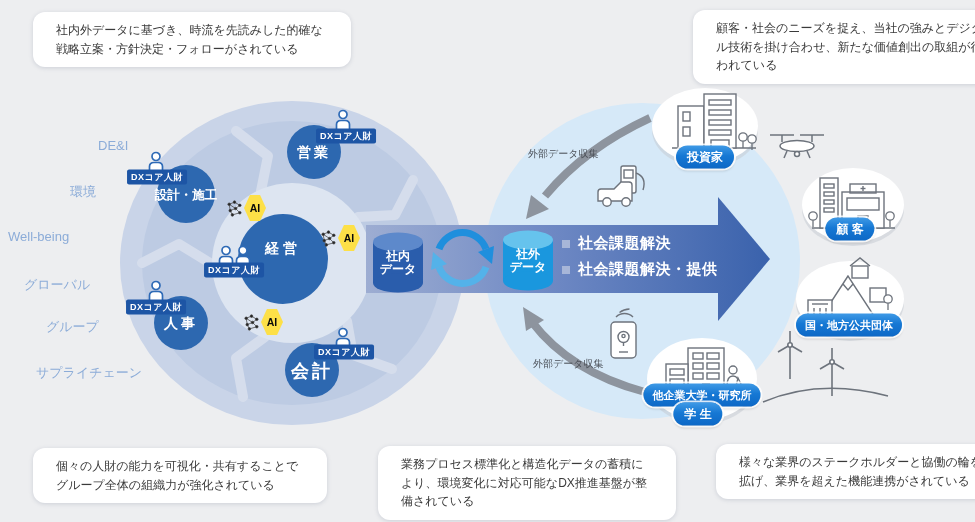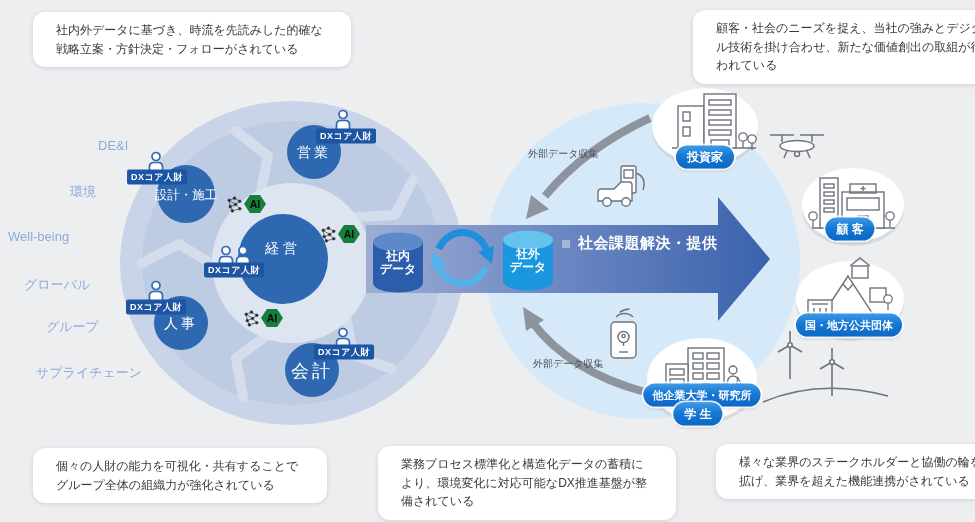--- a/index.html
+++ b/index.html
@@ -6,31 +6,31 @@
   body{font-family:"Liberation Sans","DejaVu Sans",sans-serif;background:#e4e6e9;}
   #stage{position:relative;width:975px;height:522px;background:#edeef0;overflow:hidden;margin:0 auto;}
   svg{display:block;}
   .callout{
     position:absolute;background:#ffffff;border-radius:12px;
     padding:9px 23px;font-size:12px;line-height:1.55;color:#3a3a3a;
     box-shadow:0 1px 4px rgba(120,130,150,.28);
   }
   .theme-label{position:absolute;color:#8cacd8;font-size:13px;white-space:nowrap;}
   .dept-label{
-    position:absolute;color:#ffffff;font-weight:normal;white-space:nowrap;
+    position:absolute;color:#ffffff;font-weight:bold;white-space:nowrap;
     transform:translate(-50%,-50%);text-align:center;
   }
   .badge{
     position:absolute;background:#1d55a5;color:#fff;font-size:9px;font-weight:bold;
     padding:1px 4px;border-radius:2px;white-space:nowrap;transform:translate(-50%,-50%);
     letter-spacing:.5px;
   }
   .ai-badge{position:absolute;display:flex;align-items:center;gap:1px;}
   .ai-hex{
-    width:22px;height:18px;background:#15803d;color:#0a0a0a;font-size:10.5px;font-weight:900;
+    width:22px;height:26px;background:#fde047;color:#0a0a0a;font-size:10.5px;font-weight:900;
     display:flex;align-items:center;justify-content:center;
     clip-path:polygon(27% 0%,73% 0%,100% 50%,73% 100%,27% 100%,0% 50%);
   }
   .cyl-label{
     position:absolute;color:#fff;font-weight:bold;font-size:12px;line-height:1.1;
     text-align:center;transform:translate(-50%,-50%);white-space:nowrap;
   }
   .collect-label{position:absolute;color:#4b5058;font-size:10px;white-space:nowrap;}
   .arrow-text{position:absolute;left:562px;top:234px;}
   .arrow-row{display:flex;align-items:center;margin-bottom:7px;}
@@ -359,20 +359,24 @@
     <div>社外</div>
     <div>データ</div>
   </div>
 
   <div class="collect-label" style="left:528px;top:147px;">外部データ収集</div>
   <div class="collect-label" style="left:533px;top:357px;">外部データ収集</div>
 
   <div class="arrow-text">
     <div class="arrow-row">
       <span class="arrow-bullet"></span>
+      <span class="t">社会課題解決</span>
+    </div>
+    <div class="arrow-row">
+      <span class="arrow-bullet"></span>
       <span class="t">社会課題解決・提供</span>
     </div>
   </div>
 
   <div class="pill" style="left:705px;top:157px;">投資家</div>
   <div class="pill" style="left:850px;top:229px;">顧 客</div>
   <div class="pill small" style="left:849px;top:325px;">国・地方公共団体</div>
   <div class="pill small" style="left:702px;top:395px;">他企業大学・研究所</div>
   <div class="pill" style="left:698px;top:414px;">学 生</div>
 

